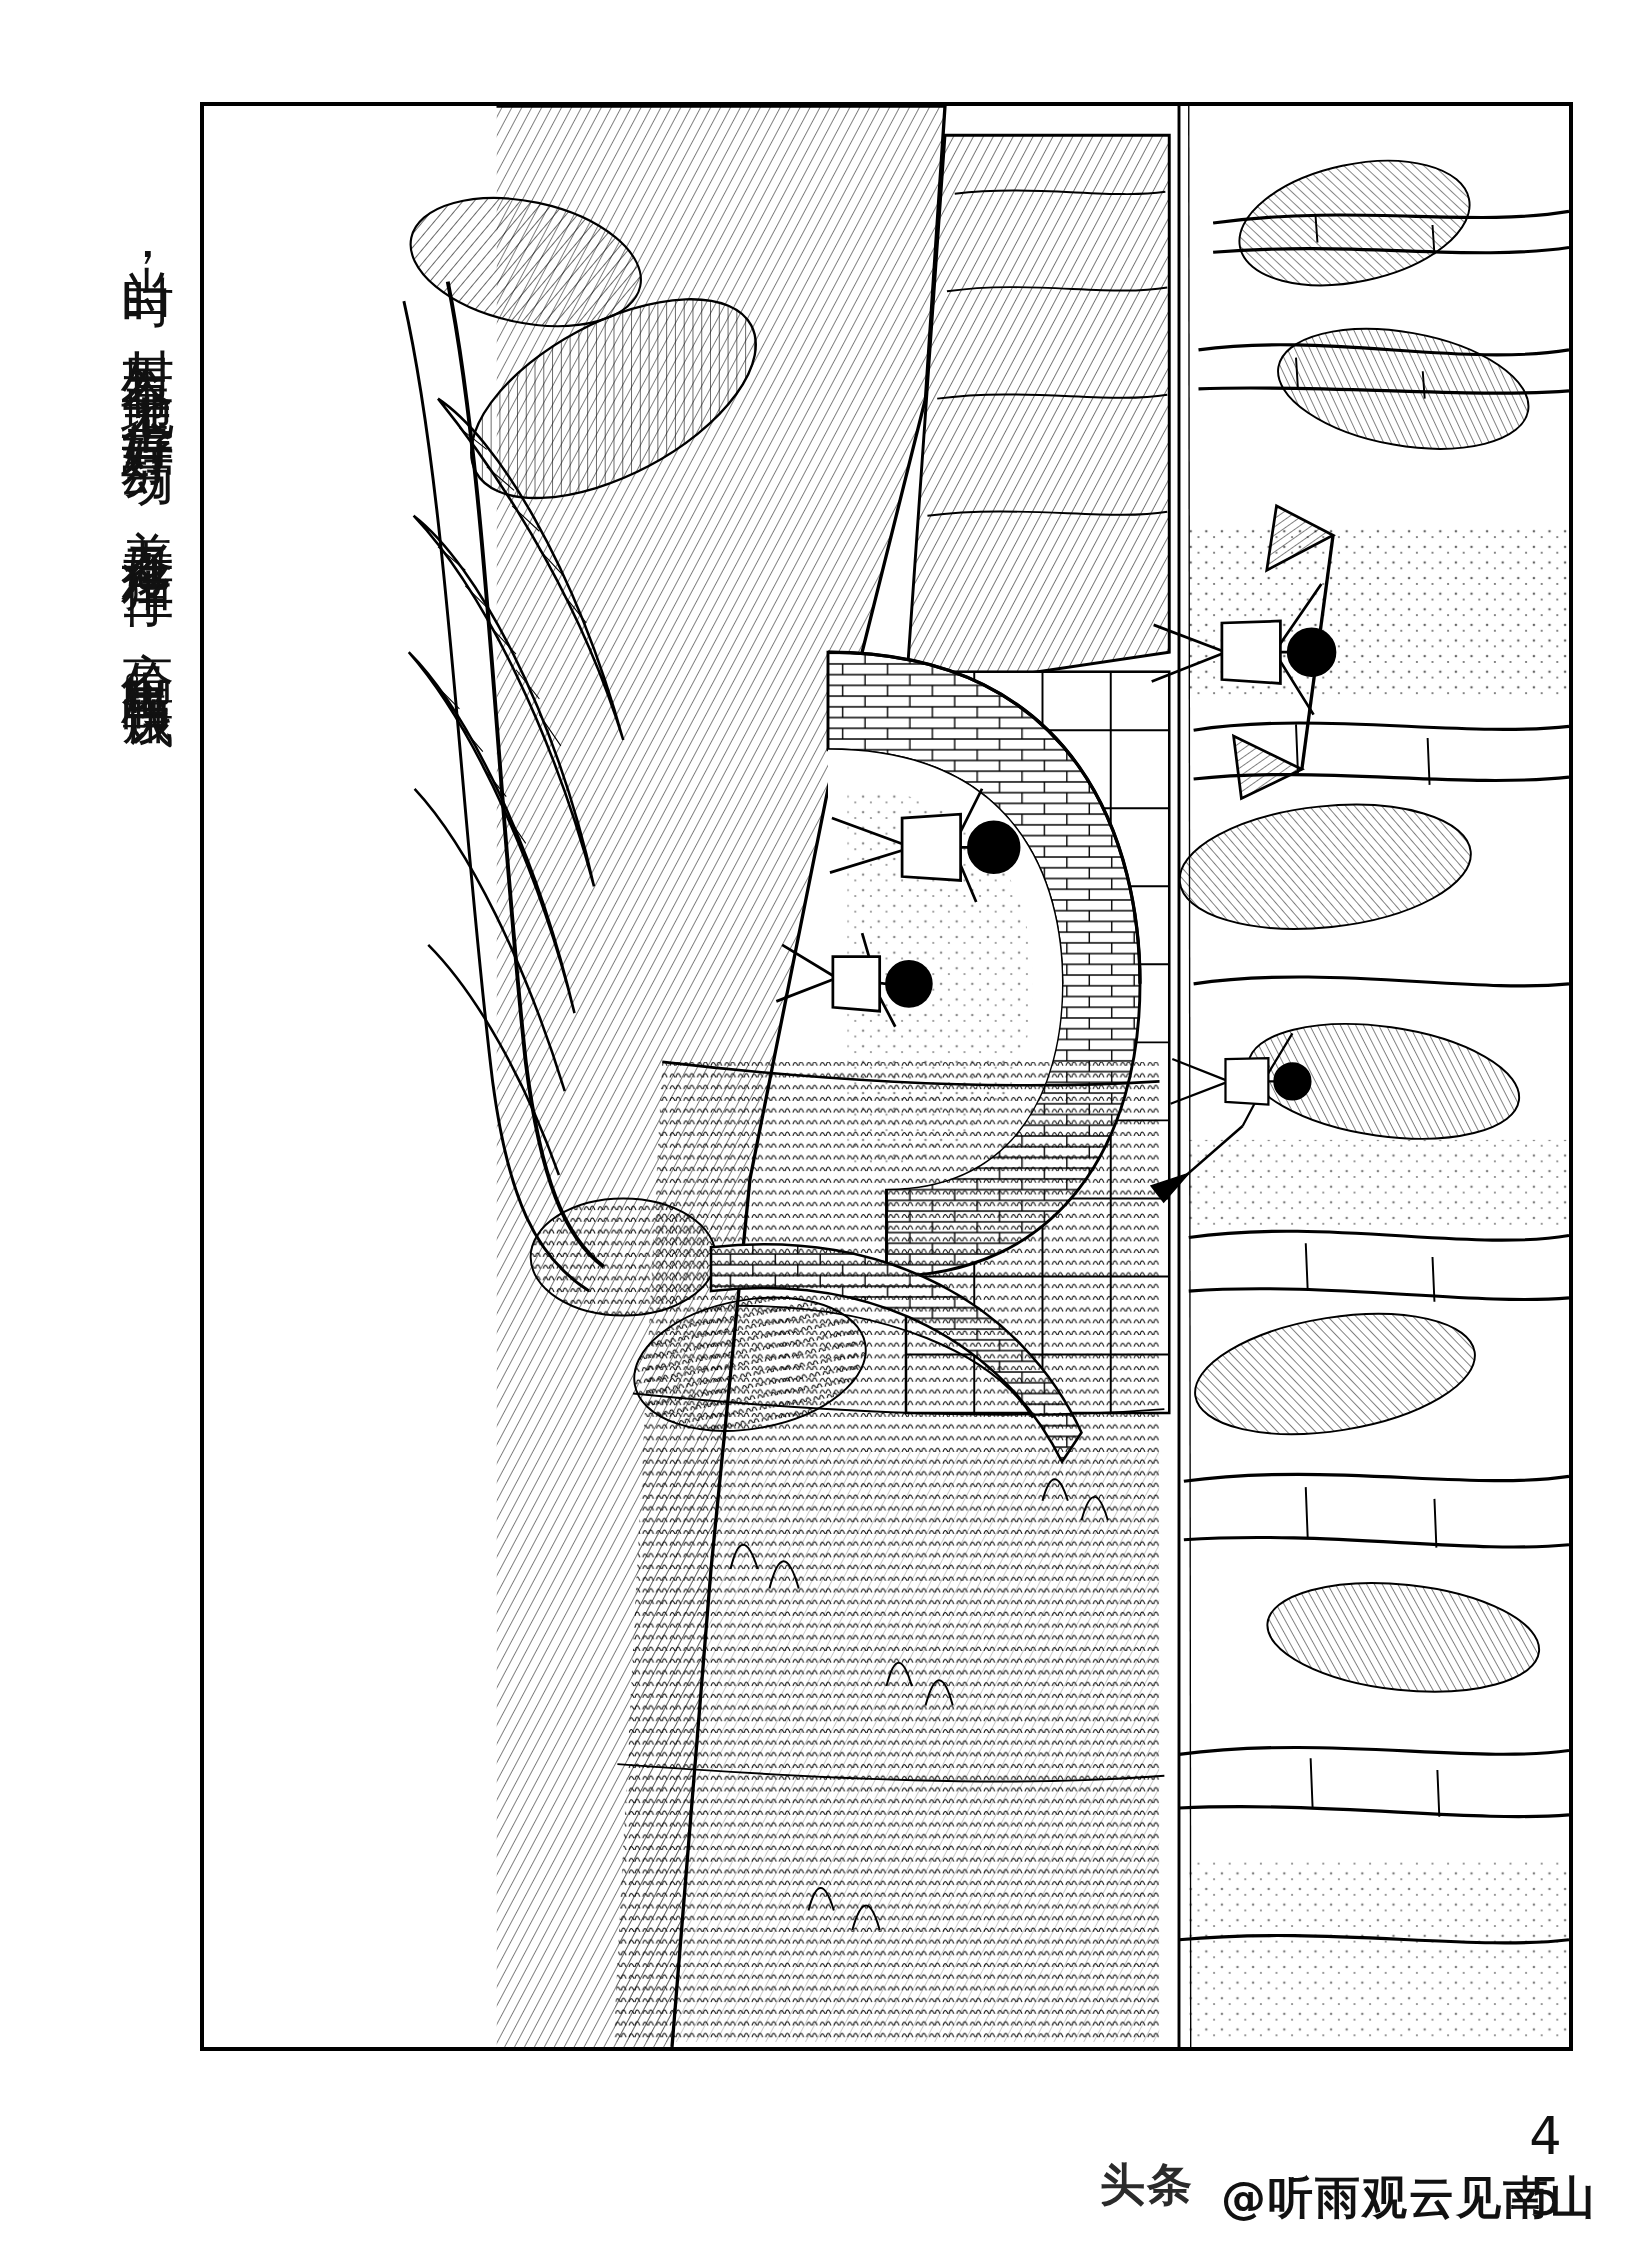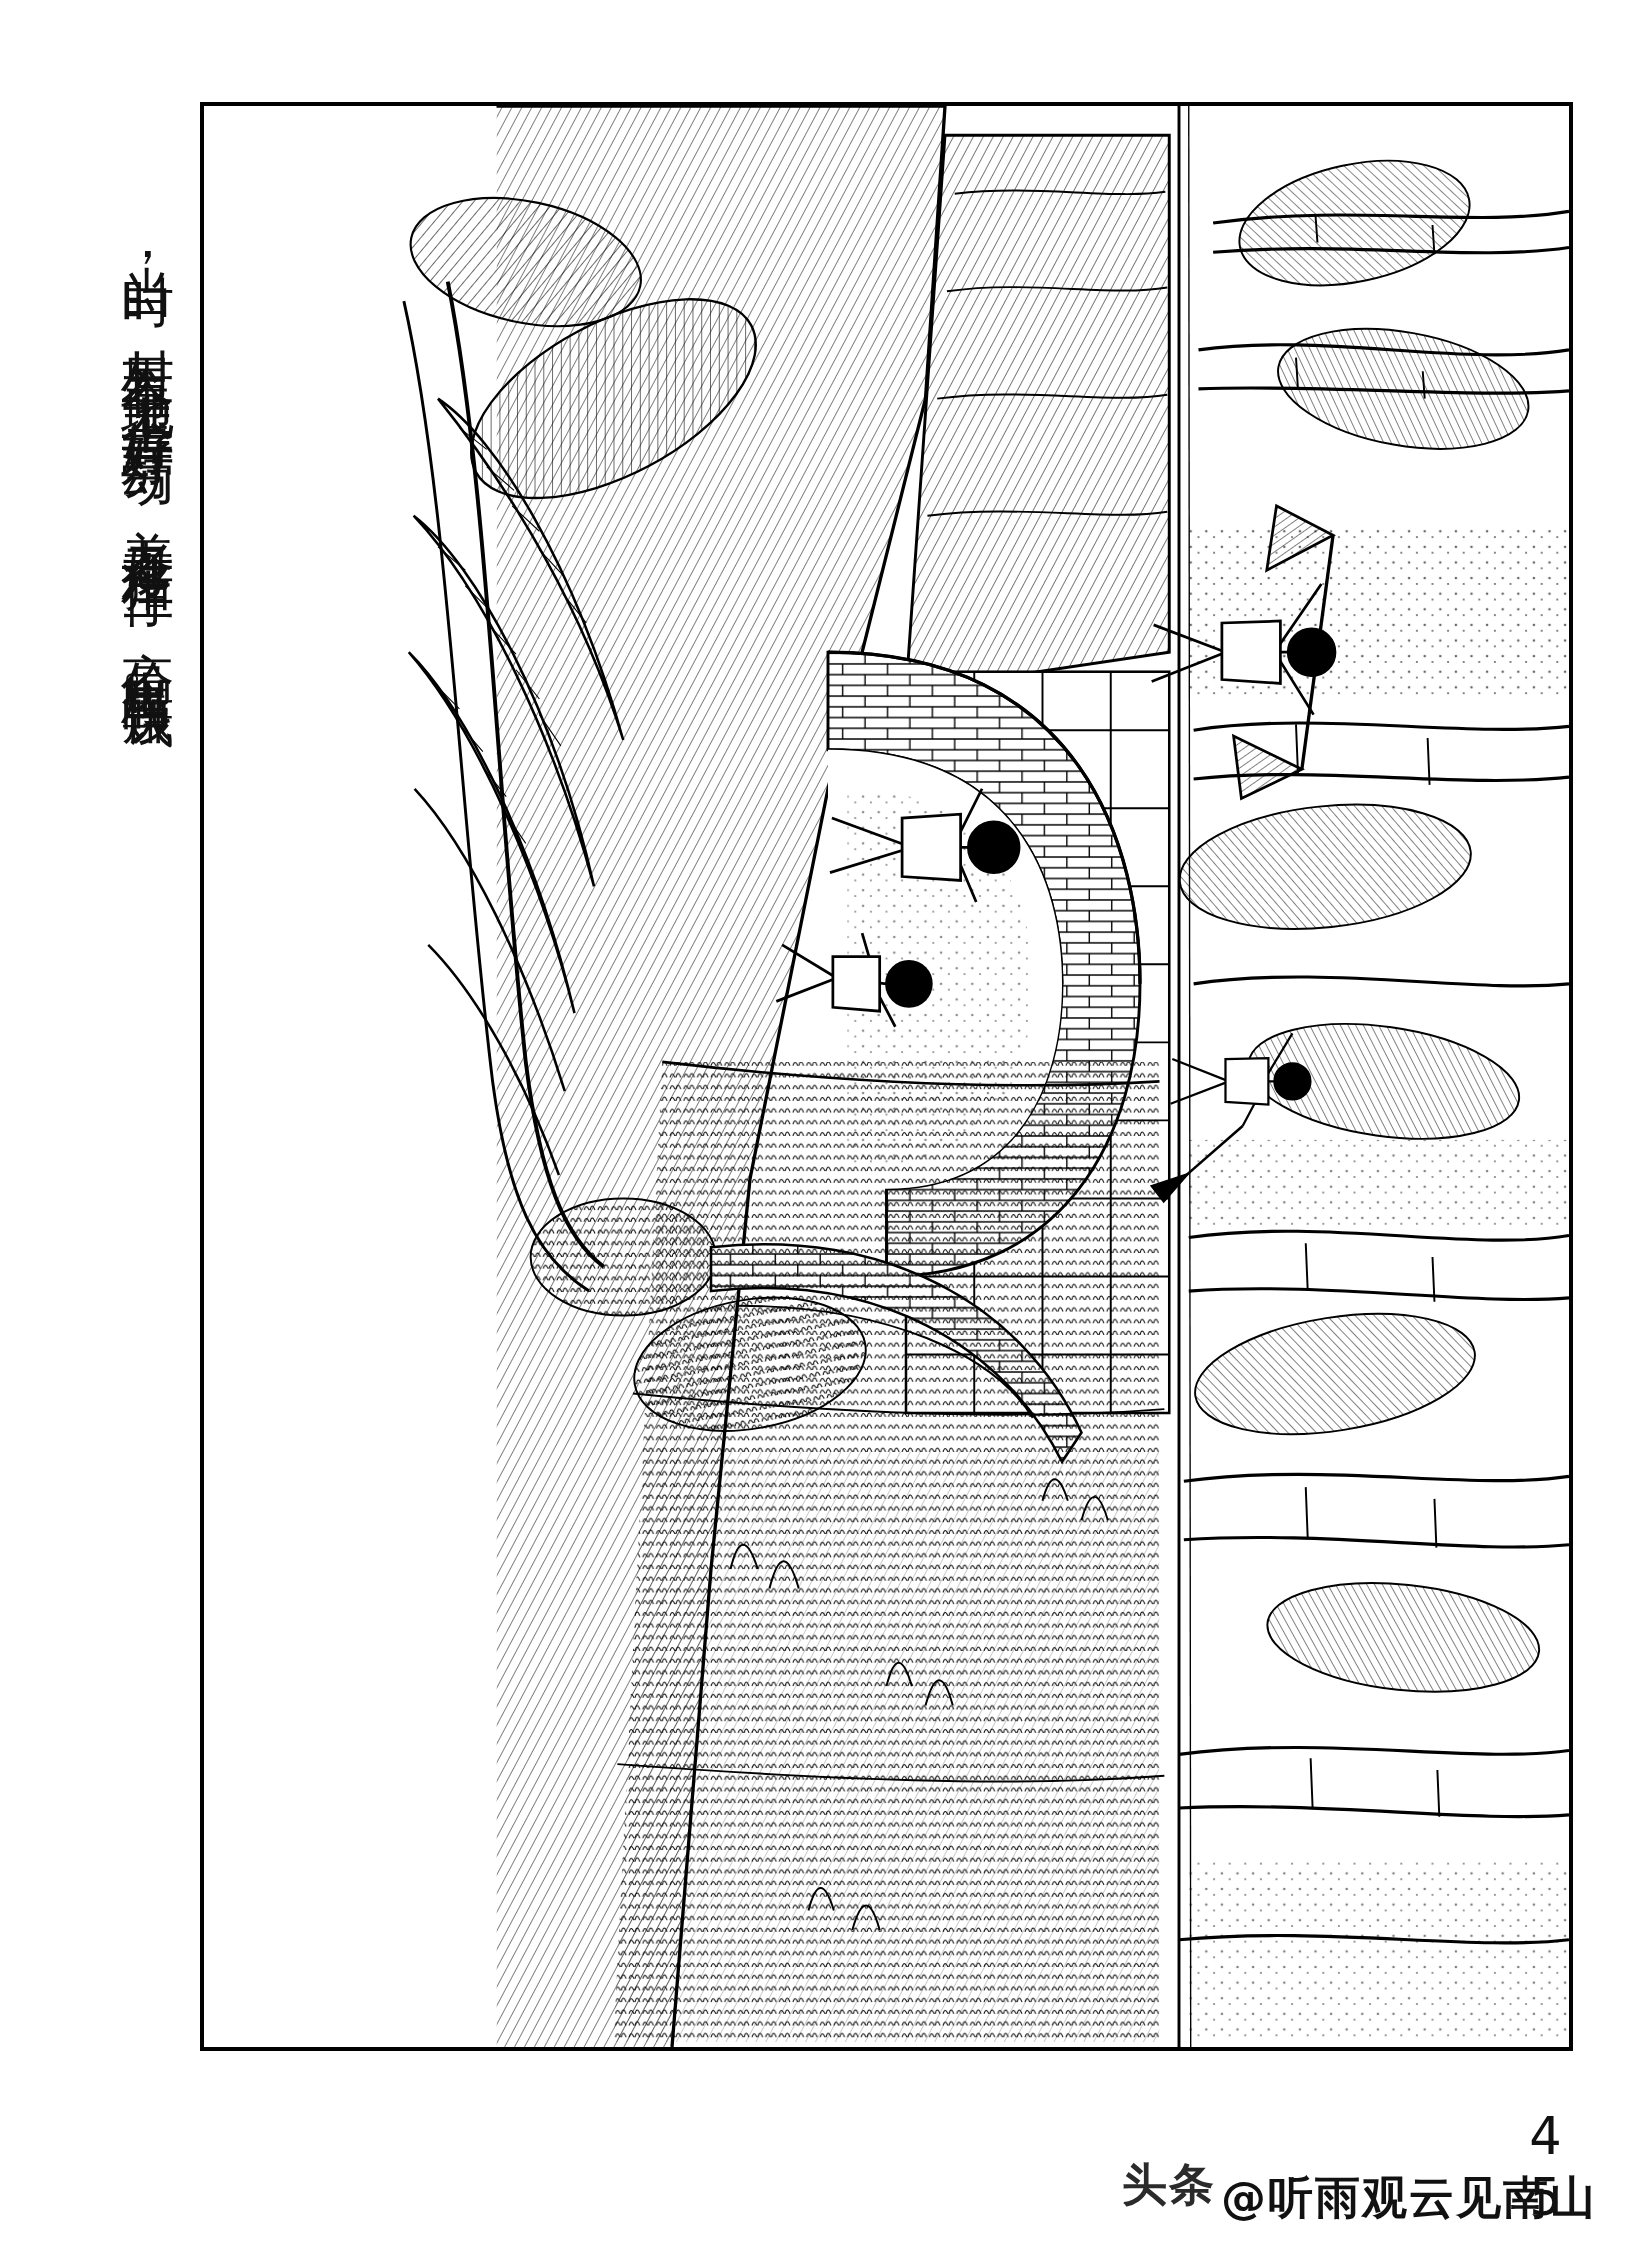--- a/index.html
+++ b/index.html
@@ -69,21 +69,21 @@
     letter-spacing: 2px;
   }
 
   
   #watermark {
     position: absolute;
     right: 37px;
     bottom: 29px;
     display: flex;
     align-items: center;
-    gap: 5px;
+    gap: 27px;
     font-family: "DejaVu Sans", "Liberation Sans", sans-serif;
   }
   #watermark .wm-brand {
     font-size: 45px;
     font-weight: 700;
     color: #2b2b2b;
     letter-spacing: 2px;
   }
   #watermark .wm-user {
     font-size: 45px;

